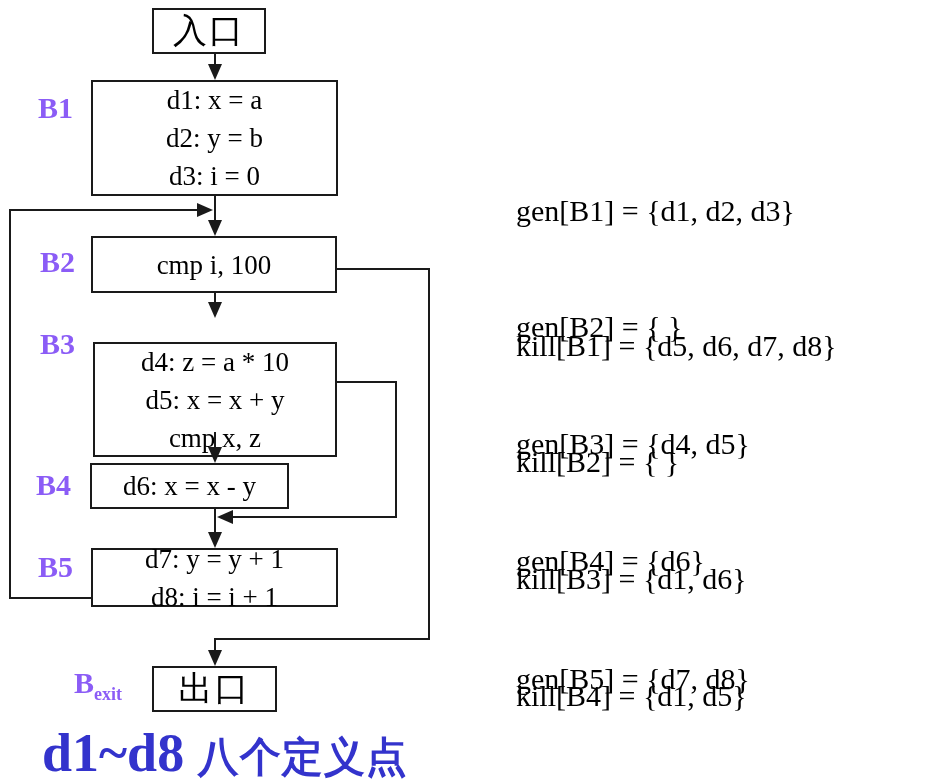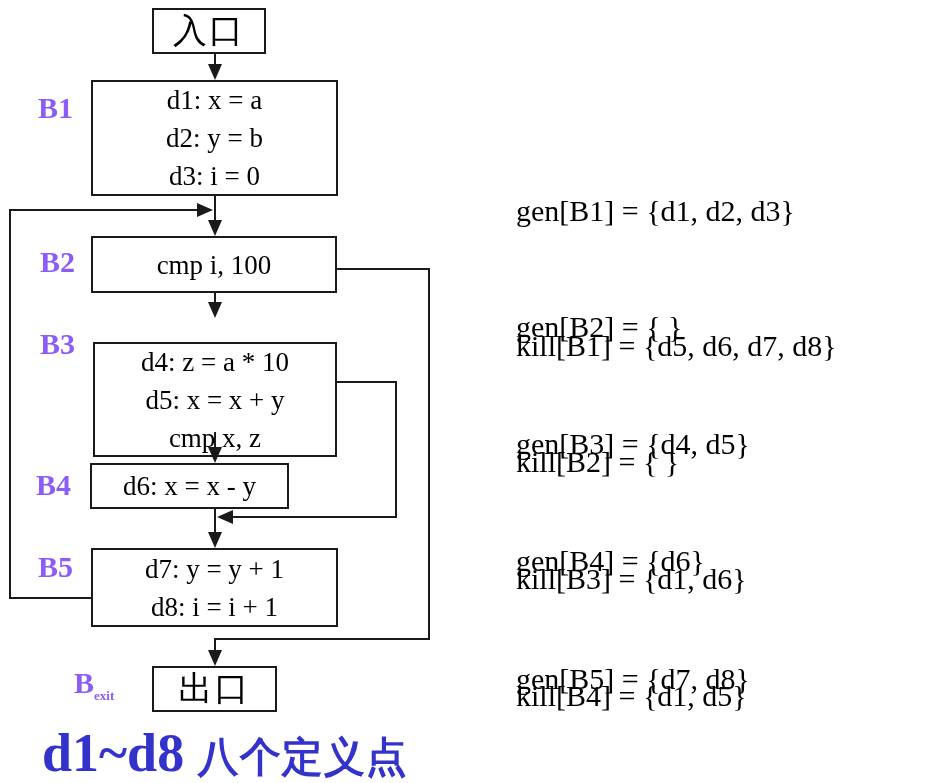--- a/index.html
+++ b/index.html
@@ -27,38 +27,38 @@
     font-size:27px;
     line-height:38px;
     white-space:pre;
   }
   .terminal{font-size:34px;line-height:40px;letter-spacing:2px;}
   .n-entry{left:152px;top:8px;width:114px;height:46px;}
   .n-b1{left:91px;top:80px;width:247px;height:116px;}
   .n-b2{left:91px;top:236px;width:246px;height:57px;}
   .n-b3{left:93px;top:318px;width:244px;height:115px;margin-top:24px;}
   .n-b4{left:90px;top:463px;width:199px;height:46px;}
-  .n-b5{left:91px;top:548px;width:247px;height:79px;}
+  .n-b5{left:91px;top:548px;width:247px;height:59px;}
   .n-exit{left:152px;top:666px;width:125px;height:46px;}
   
   .blabel{
     position:absolute;
     color:#8b5cf6;
     font-weight:bold;
     font-size:30px;
     line-height:30px;
     font-family:"Liberation Serif","DejaVu Serif",serif;
   }
   .l-b1{left:38px;top:93px;}
   .l-b2{left:40px;top:247px;}
   .l-b3{left:40px;top:329px;}
   .l-b4{left:36px;top:470px;text-align:right;}
   .l-b5{left:38px;top:552px;}
   .l-bexit{left:74px;top:668px;}
-  .l-bexit sub{font-size:13px;font-weight:bold;}
+  .l-bexit sub{font-size:18px;font-weight:bold;}
   
   .edge{position:absolute;background:#1a1a1a;}
   .ah{position:absolute;width:0;height:0;}
   .ah-down{border-left:7px solid transparent;border-right:7px solid transparent;border-top:16px solid #1a1a1a;}
   .ah-right{border-top:7px solid transparent;border-bottom:7px solid transparent;border-left:16px solid #1a1a1a;}
   .ah-left{border-top:7px solid transparent;border-bottom:7px solid transparent;border-right:16px solid #1a1a1a;}
   
   .setgroup{
     position:absolute;
     left:516px;

